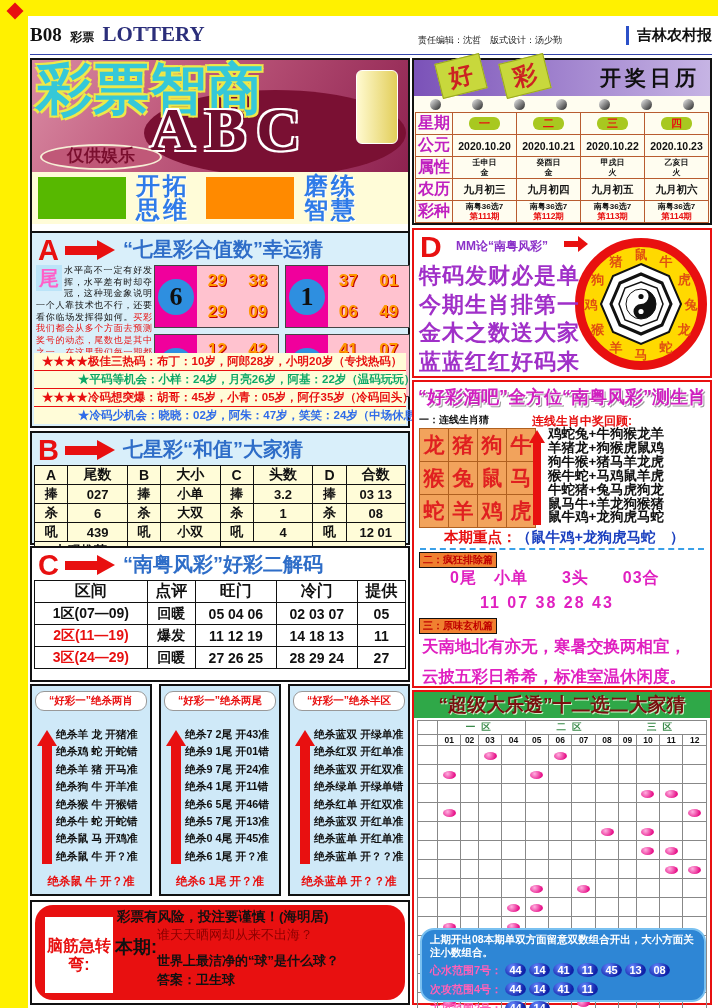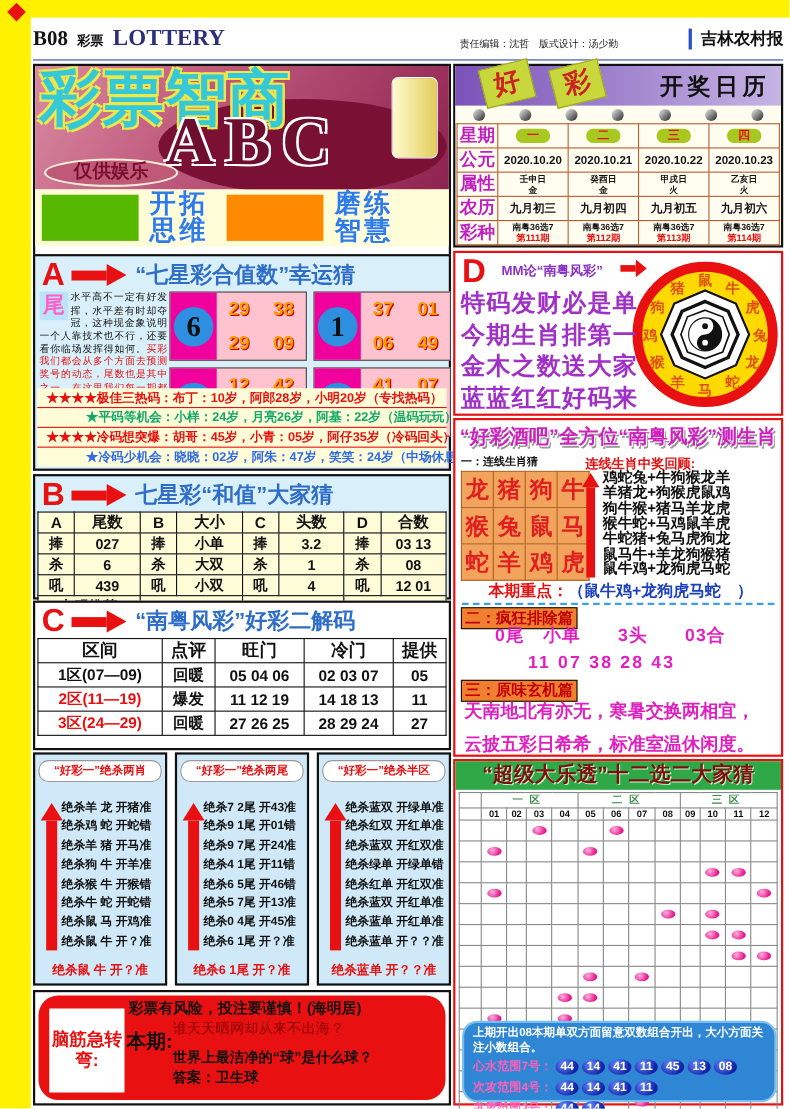--- a/index.html
+++ b/index.html
@@ -124,21 +124,21 @@
   .poem{position:absolute;left:5px;top:32px;z-index:3;color:#A030C8;font-weight:bold;font-size:22px;line-height:28.5px;letter-spacing:1px;white-space:nowrap;}
   .wheel{position:absolute;right:3px;top:8px;width:132px;height:132px;z-index:2;}
   .wheel-ring{position:absolute;left:0;top:0;width:114px;height:114px;border:9px solid #E81010;border-radius:50%;background:#FFD900;}
   .wzch{position:absolute;color:#E05010;font-weight:bold;font-size:13px;width:14px;text-align:center;}
   .wheel svg{position:absolute;left:24px;top:24px;}
   
   .bar{left:412px;top:380px;width:300px;height:308px;border:2px solid #E81010;position:absolute;box-sizing:border-box;background:#fff;}
   .bar-title{margin-top:3px;text-align:center;font-weight:bold;font-size:18px;color:#D020C0;letter-spacing:0px;white-space:nowrap;
      text-shadow:1px 1px 0 #fff,2px 2px 0 #999;}
   .part-label{position:absolute;font-weight:bold;font-size:10px;color:#111;}
-  .chip{display:inline-block;background:#F08030;border:1px solid #111;color:#C00000;font-weight:bold;font-size:14px;padding:0 3px;}
+  .chip{display:inline-block;background:#F08030;border:1px solid #111;color:#C00000;font-weight:bold;font-size:10px;padding:0 3px;}
   .zgrid{position:absolute;left:5px;top:46px;border-collapse:collapse;}
   .zgrid td{width:26px;height:30px;border:1px solid #B06020;background:#F2A35C;color:#E02020;
             font-weight:bold;font-size:21px;text-align:center;}
   .rev-title{position:absolute;left:118px;top:31px;color:#E81010;font-weight:bold;font-size:12px;}
   .rev-arrow{position:absolute;left:115px;top:48px;width:16px;}
   .rev-arrow .uhead{width:0;height:0;border-bottom:13px solid #E81010;border-left:8px solid transparent;border-right:8px solid transparent;}
   .rev-arrow .ushaft{margin-left:4px;width:8px;height:82px;background:#E81010;}
   .rev-list{position:absolute;left:134px;top:45px;font-weight:bold;font-size:13.5px;line-height:13.9px;white-space:nowrap;}
   .focus{position:absolute;left:30px;top:146px;font-weight:bold;font-size:14.5px;white-space:nowrap;}
   .focus .fl{color:#E81010;} .focus .fv{color:#1A3FBF;}

